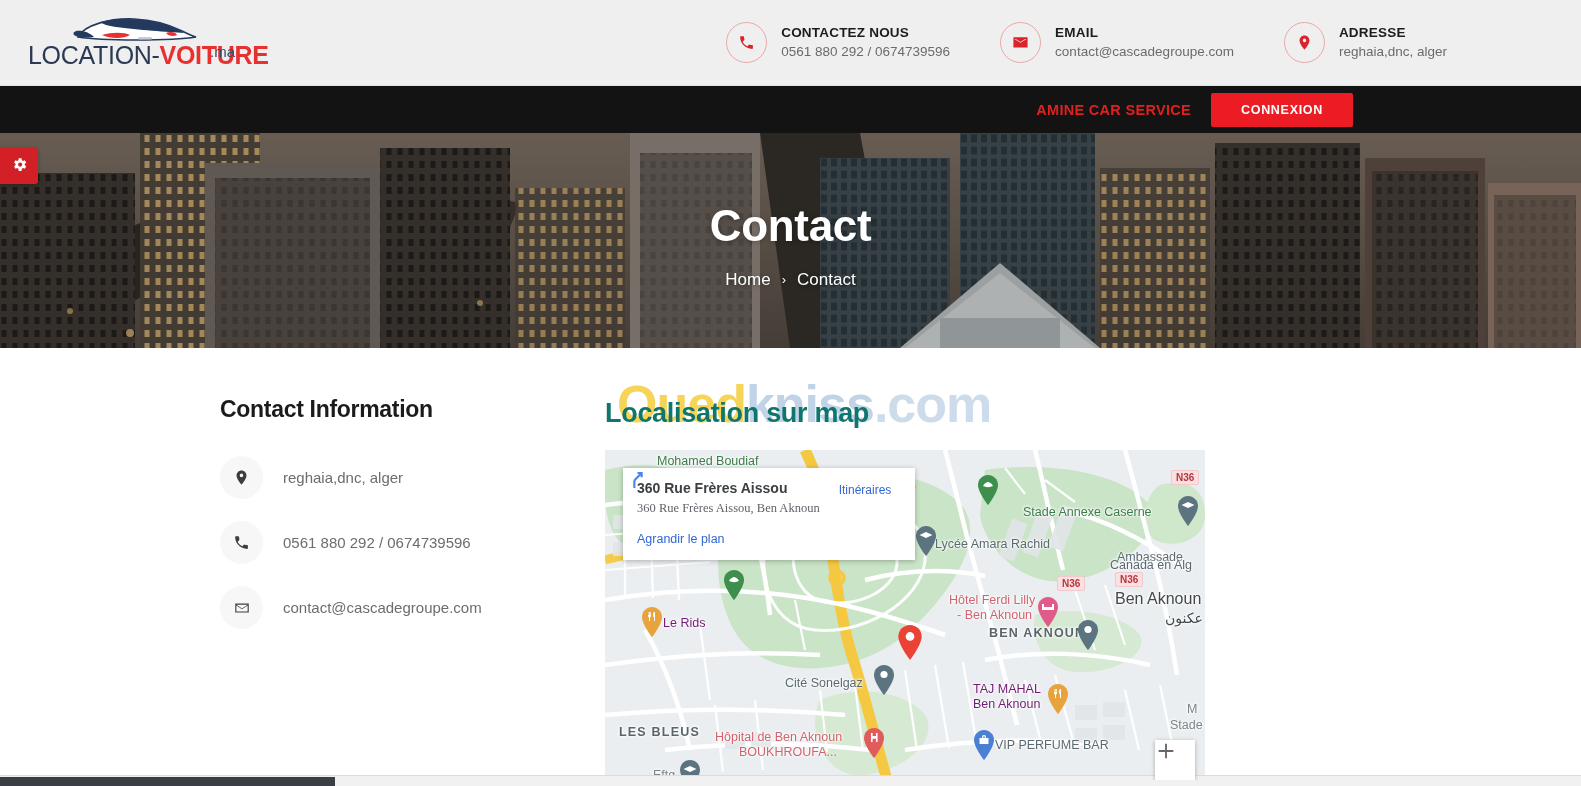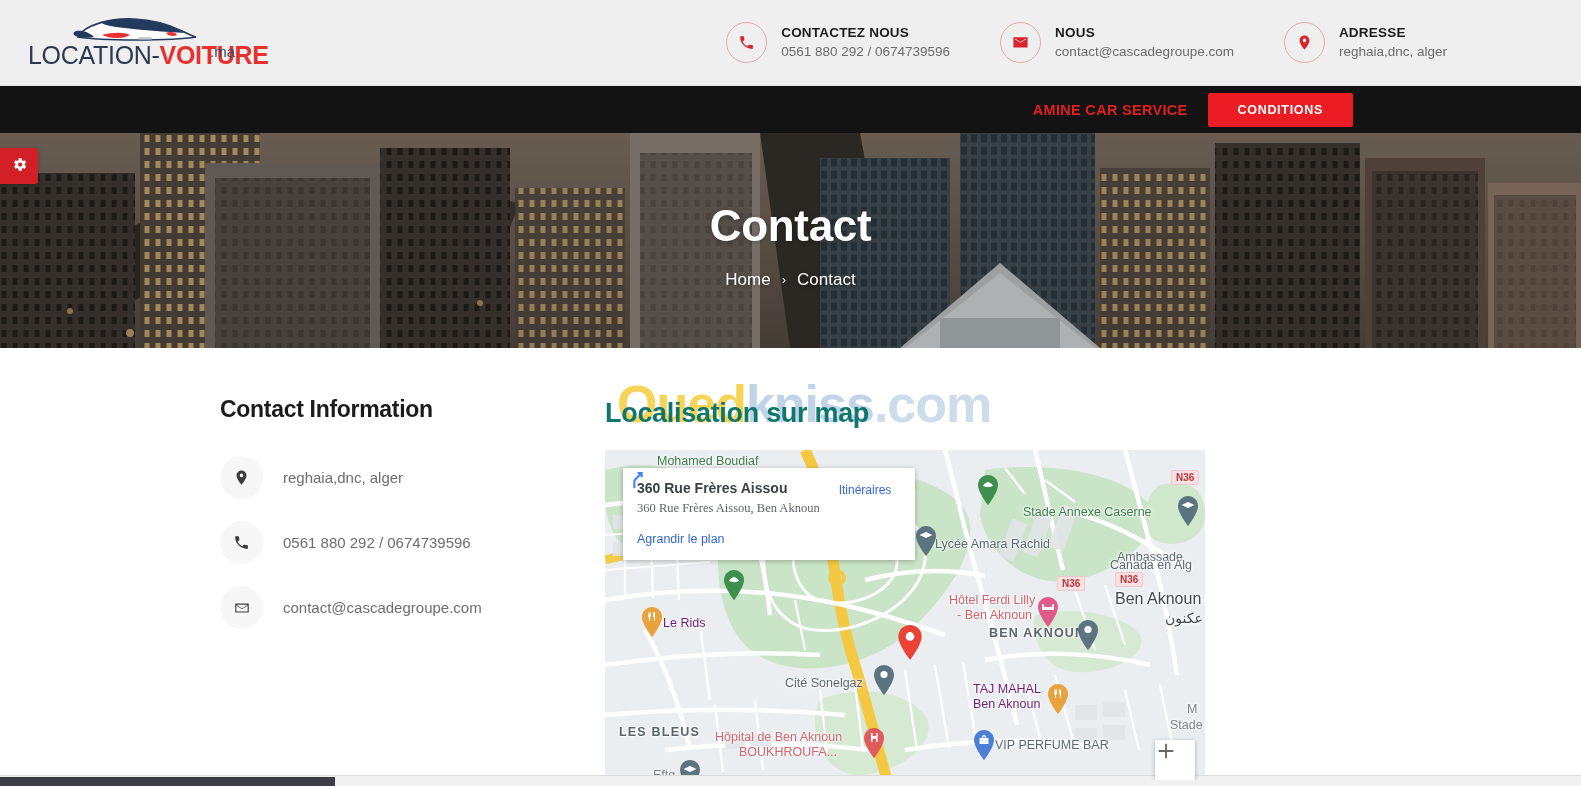--- a/index.html
+++ b/index.html
@@ -260,21 +260,21 @@
     </div>
 
     <div class="cblock">
       <div class="cb-icon">
         <svg width="17" height="17" viewBox="0 0 24 24">
             <path d="M2 5h20v14H2V5zm2 2v.4l8 5.1 8-5.1V7H4z"></path>
             <path d="M2 5l10 6.4L22 5H2z"></path>
           </svg>
       </div>
       <div class="cb-text">
-        <div class="cb-title">NOUS</div>
+        <div class="cb-title">EMAIL</div>
         <div class="cb-sub">contact@cascadegroupe.com</div>
       </div>
     </div>
 
     <div class="cblock">
       <div class="cb-icon">
         <svg width="17" height="17" viewBox="0 0 24 24">
             <path d="M12 2C8.1 2 5 5.1 5 9c0 5.3 7 13 7 13s7-7.7 7-13c0-3.9-3.1-7-7-7zm0 9.5A2.5 2.5 0 1 1 12 6.5a2.5 2.5 0 0 1 0 5z"></path>
           </svg>
       </div>
@@ -283,21 +283,21 @@
         <div class="cb-sub">reghaia,dnc, alger</div>
       </div>
     </div>
 
   </div>
 </div>
 
 <div class="navbar">
   <div class="nav-right">
     <span class="brand-label">AMINE CAR SERVICE</span>
-    <button class="login-btn">CONDITIONS</button>
+    <button class="login-btn">CONNEXION</button>
   </div>
 </div>
 
 <div class="hero">
   <div class="hero-bg">
     <svg width="1581" height="215" viewBox="0 0 1581 215" preserveAspectRatio="none">
       <defs>
         <linearGradient id="sky" x1="0" y1="0" x2="0" y2="1">
           <stop offset="0%" stop-color="#7a6c61"></stop>
             <stop offset="100%" stop-color="#4e453e"></stop>

